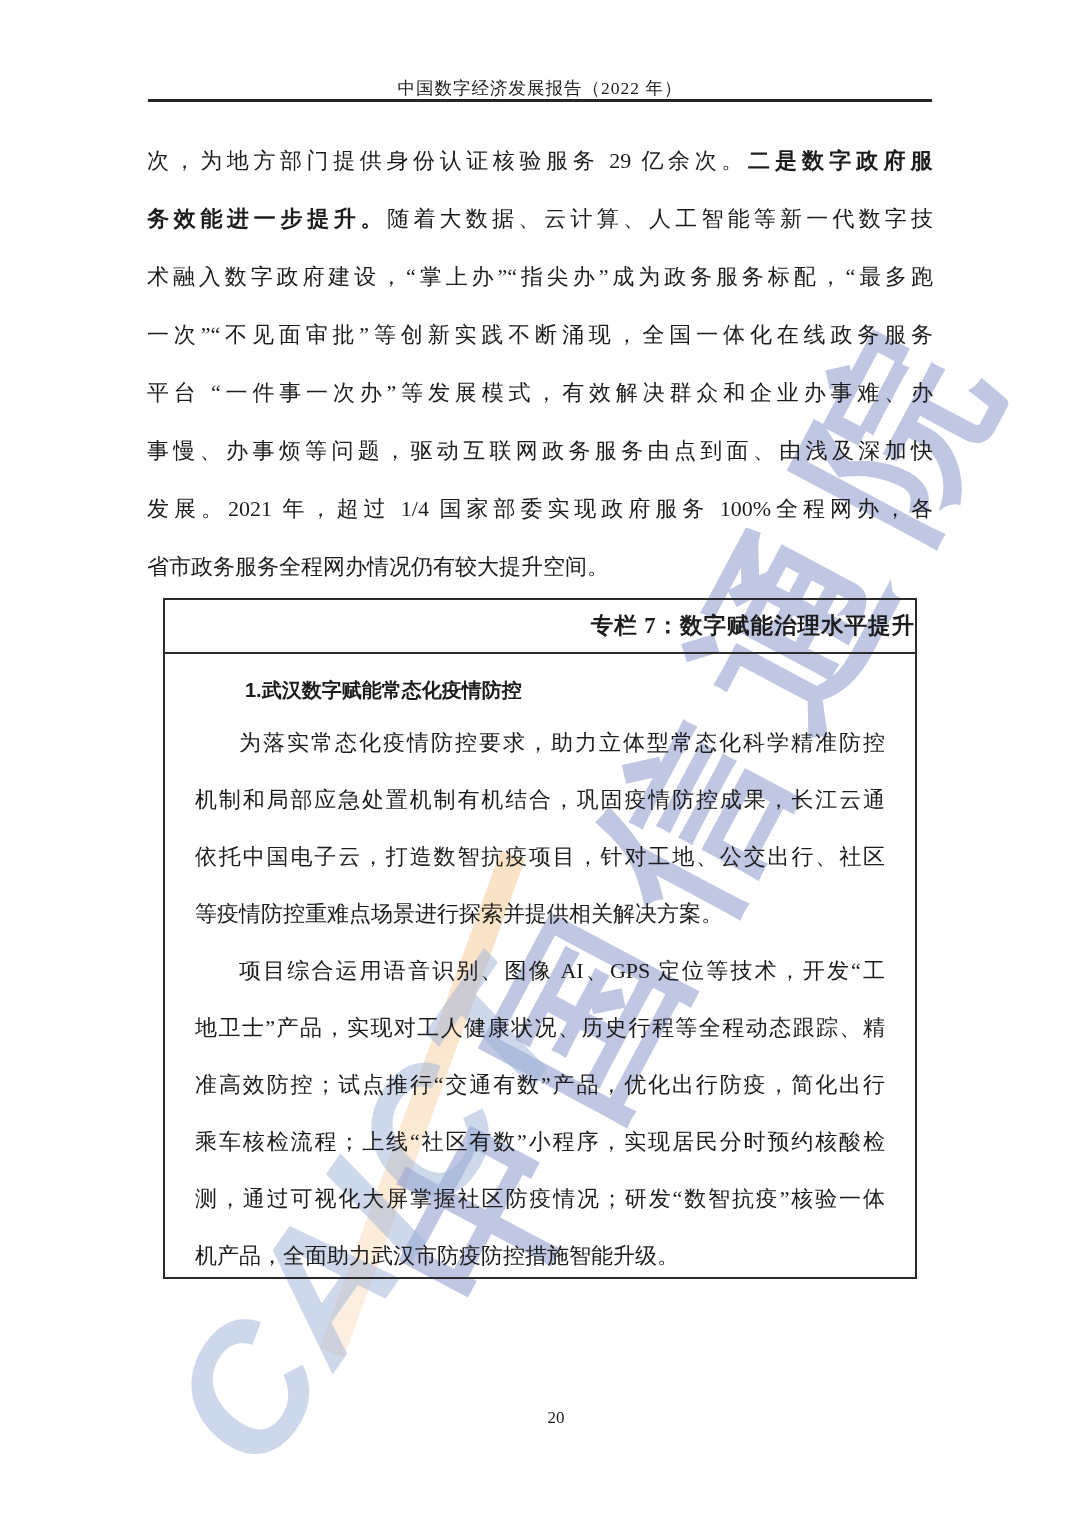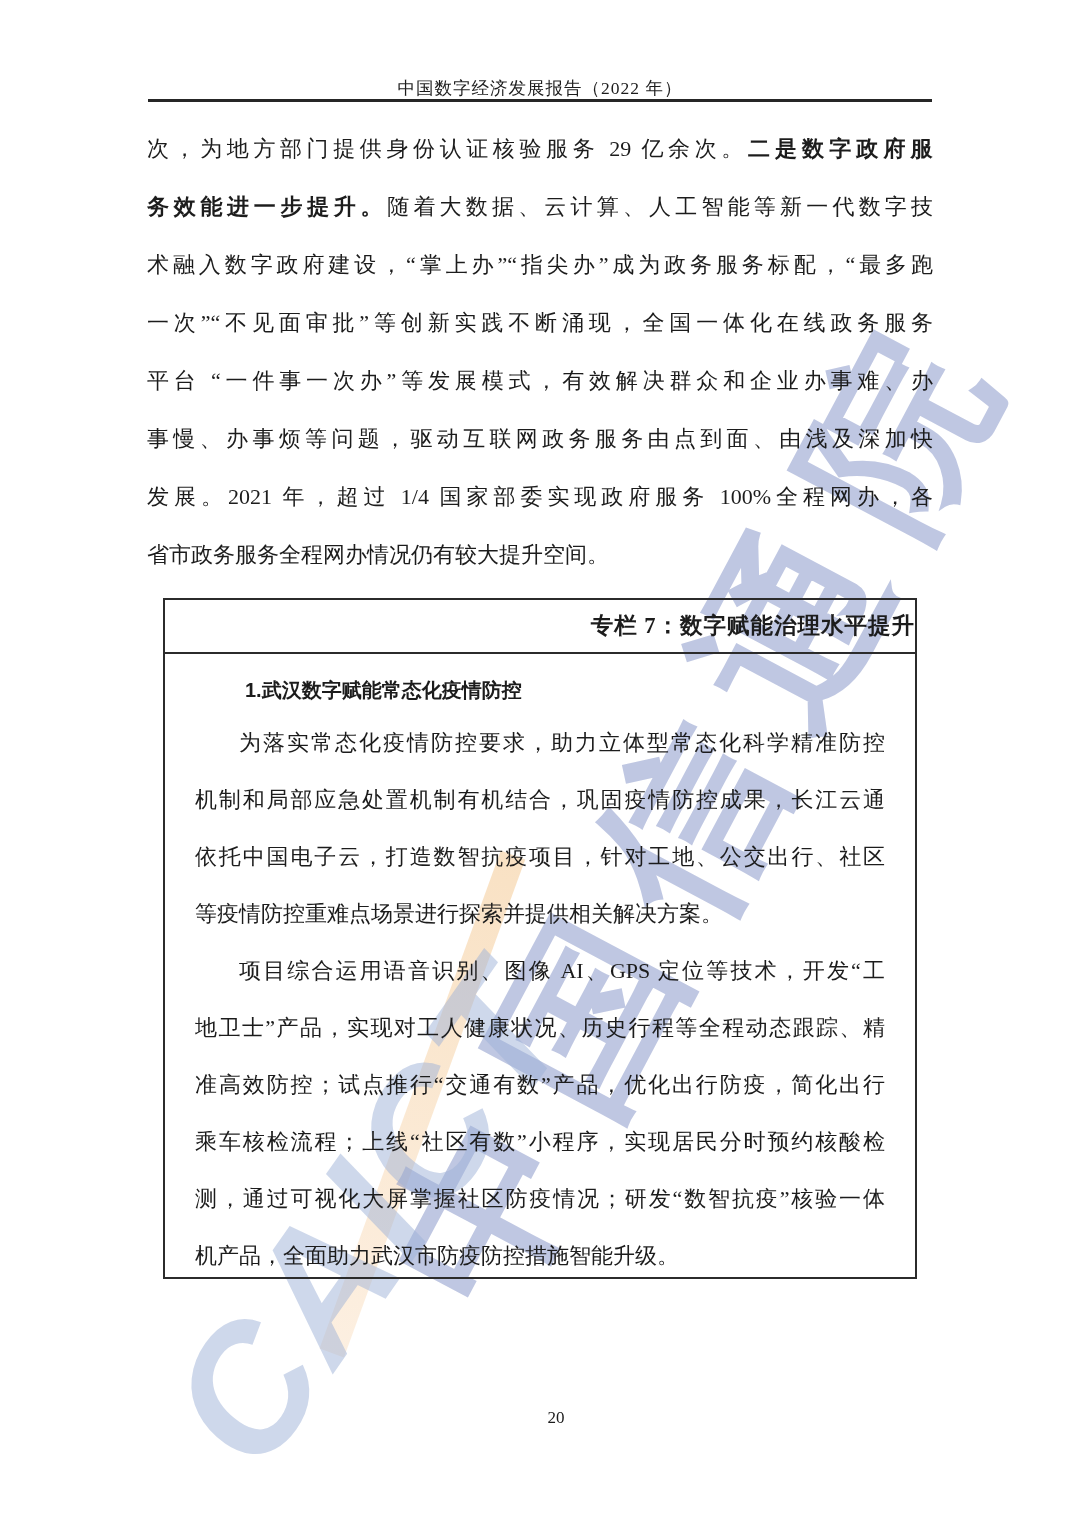--- a/index.html
+++ b/index.html
@@ -38,21 +38,21 @@
   .content { position:relative; z-index:1; }
   .header-title {
     position:absolute; left:0; top:76px; width:100%;
     text-align:center; font-size:17.5px; letter-spacing:1px;
   }
   .header-rule {
     position:absolute; left:148px; top:99px; width:784px; height:3px;
     background:#262626;
   }
   .body-text {
-    position:absolute; left:147px; top:120px; width:786px;
+    position:absolute; left:147px; top:132px; width:786px;
     font-size:22px;
   }
   .text-line { height:58px; line-height:58px; overflow:hidden; }
   .text-line.just { text-align: justify; text-align-last: justify; }
   .text-line.indent { text-indent: 2em; }
   .bold-run { font-family:"Liberation Sans", sans-serif; font-weight:700; letter-spacing:.5px; }
   .column-box {
     position:absolute; left:163px; top:598px; width:754px; height:681px;
     border:2px solid #2b2b2b; box-sizing:border-box; background:transparent;
   }

